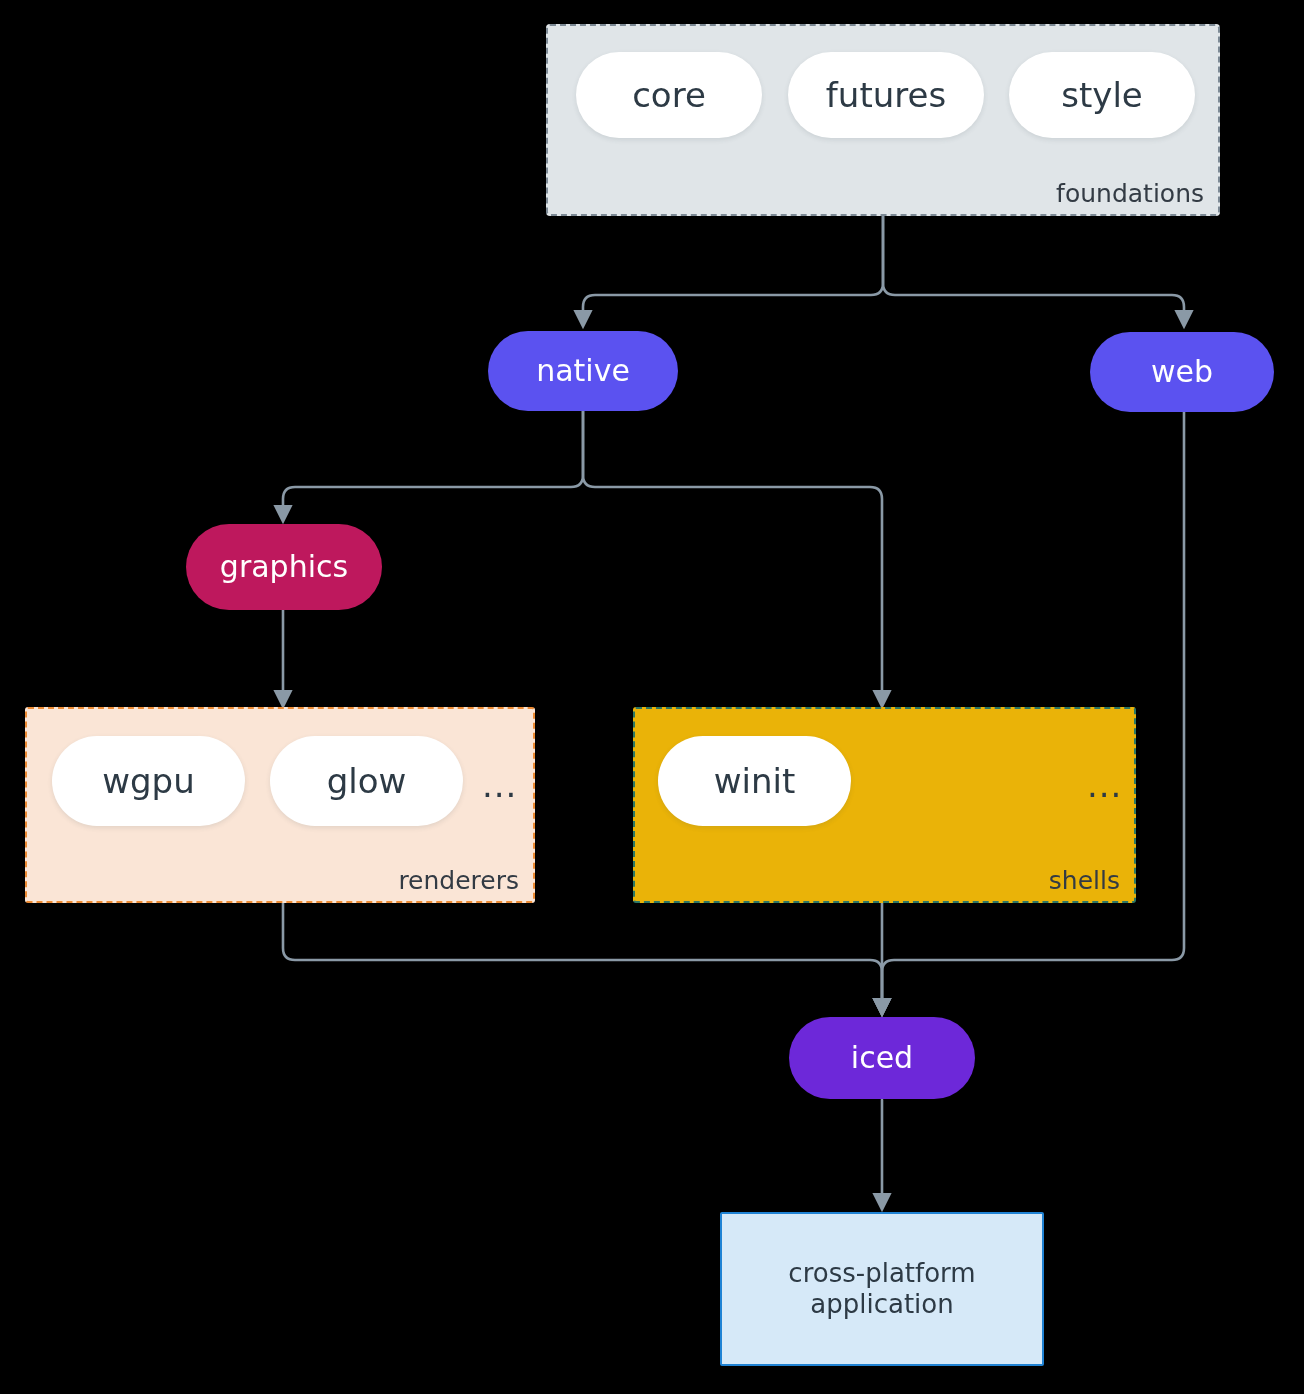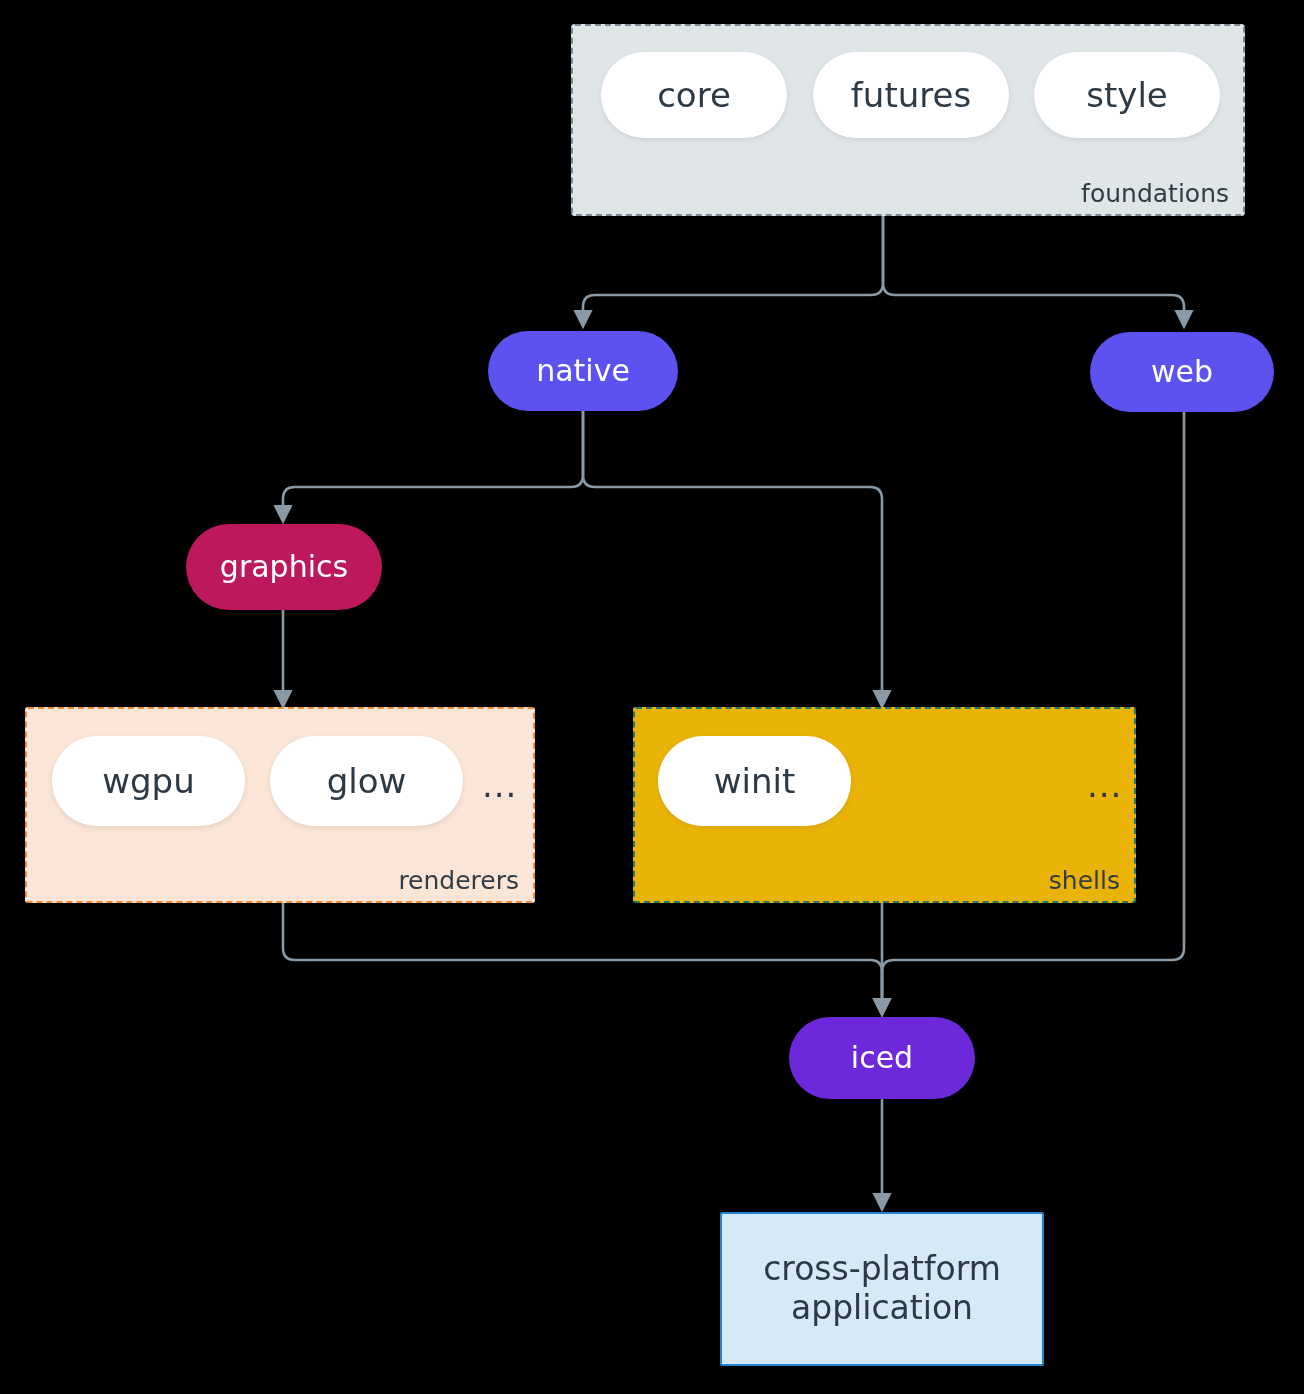--- a/index.html
+++ b/index.html
@@ -78,21 +78,21 @@
     font-size: 30px;
   }
   .pill-purple { background: #5b52f0; }
   .pill-orange { background: #be185d; }
   .pill-blue   { background: #6d28d9; }
   .rect-app {
     background: #d6e9f8;
     border: 2px solid #2083d4;
     border-radius: 2px;
     color: #2d3a45;
-    font-size: 33px;
+    font-size: 26px;
     flex-direction: column;
   }
   .ellipsis {
     position: absolute;
     font-size: 34px;
     color: #2d3a45;
     letter-spacing: 1px;
   }
 </style>
 </head>
@@ -121,21 +121,21 @@
       <path d="M283,903 L283,948 Q283,960 295,960 L870,960 Q882,960 882,972 L882,1010" marker-end="url(#arrowhead)"></path>
 
       <path d="M882,903 L882,1010" marker-end="url(#arrowhead)"></path>
 
       <path d="M1184,412 L1184,948 Q1184,960 1172,960 L894,960 Q882,960 882,972 L882,1010" marker-end="url(#arrowhead)"></path>
 
       <path d="M882,1100 L882,1205" marker-end="url(#arrowhead)"></path>
     </g>
   </svg>
 
-  <div class="group grp-foundations" style="left:546px; top:24px; width:674px; height:192px;margin-left:25px;">
+  <div class="group grp-foundations" style="left:546px; top:24px; width:674px; height:192px;">
     <div class="node pill-white" style="left:28px; top:26px; width:186px; height:86px; position:absolute;">
       <span>core</span>
     </div>
     <div class="node pill-white" style="left:240px; top:26px; width:196px; height:86px; position:absolute;">
       <span>futures</span>
     </div>
     <div class="node pill-white" style="left:461px; top:26px; width:186px; height:86px; position:absolute;">
       <span>style</span>
     </div>
     <div class="group-label">foundations</div>

